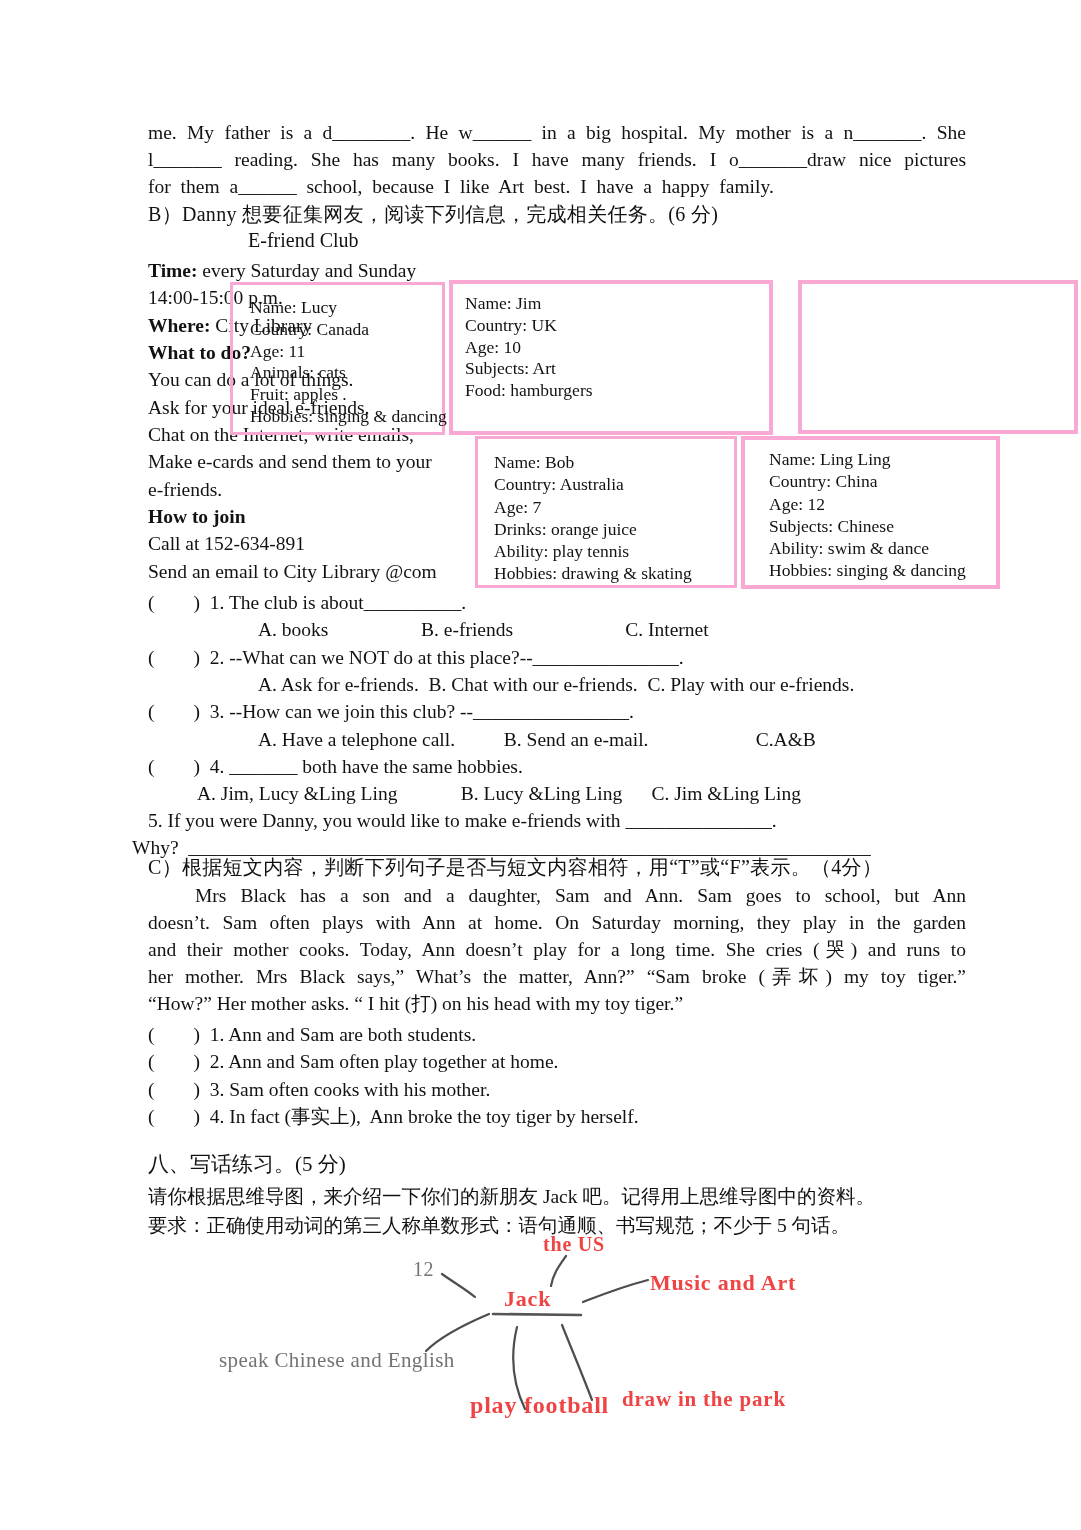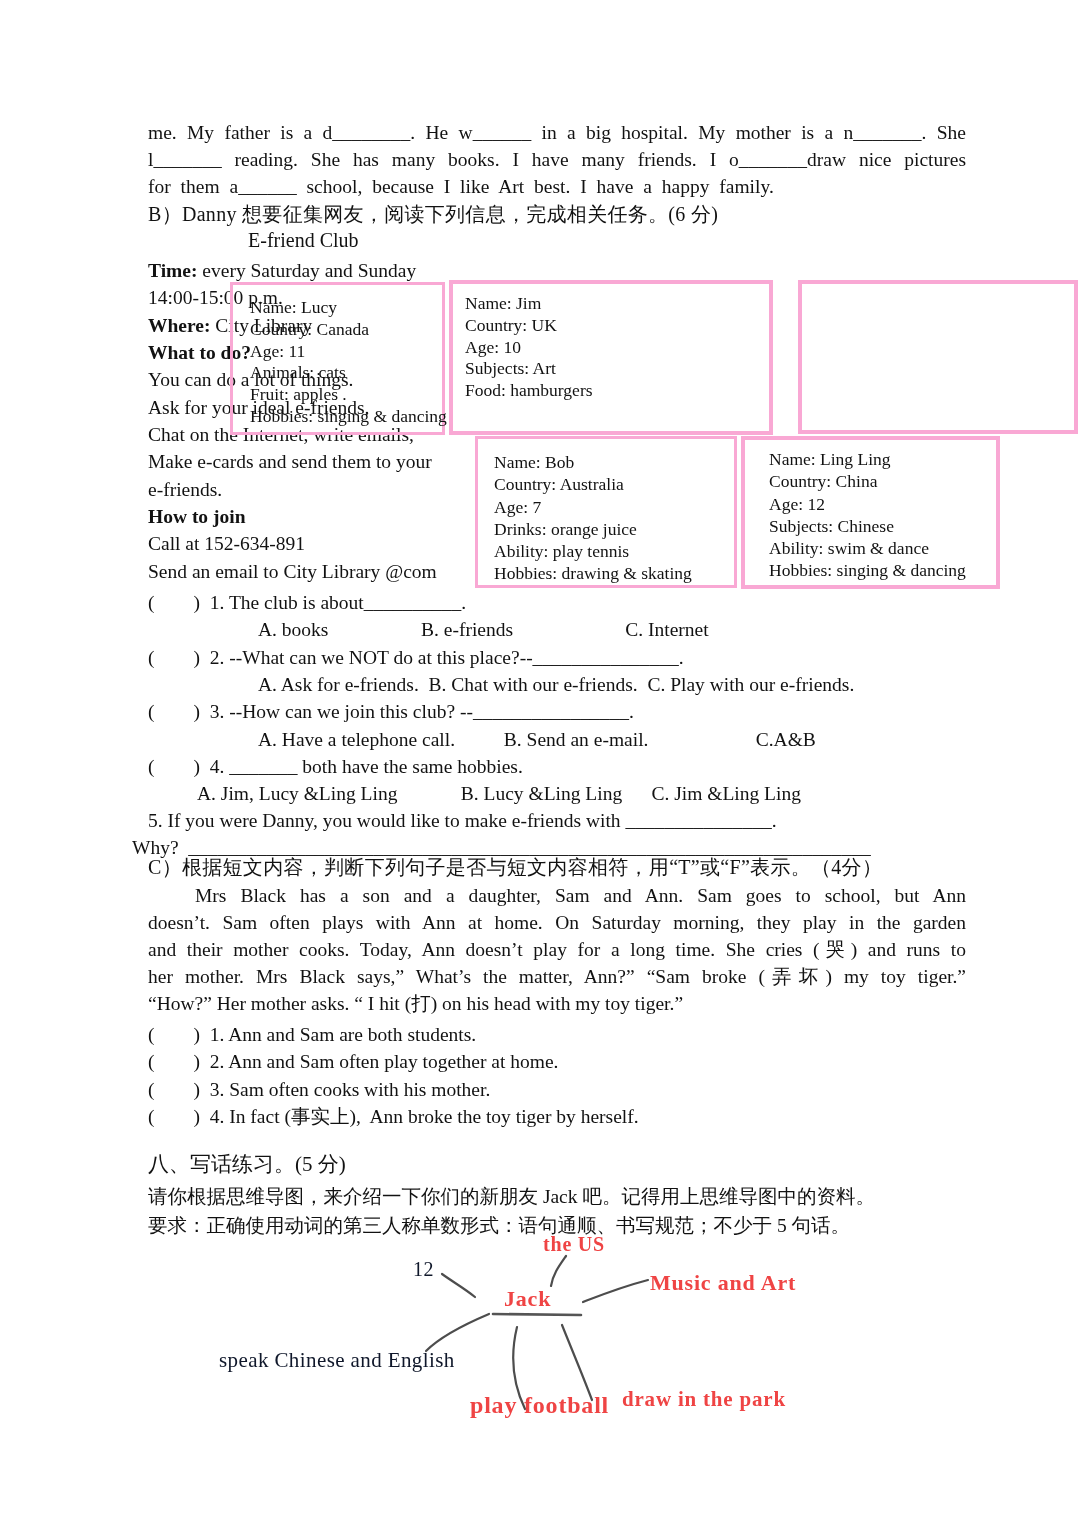--- a/index.html
+++ b/index.html
@@ -23,21 +23,21 @@
   .pbox.thick{border-width:4px;}
   .pbox .pline{font-size:17.5px; white-space:pre;}
   
   .para{white-space:normal; width:818px; font-size:19.5px;}
   .pjust{text-align:justify; text-align-last:justify;}
   .indent{text-indent:47px;}
   
   .tflist .tfline{font-size:19.5px; line-height:27.4px; white-space:pre;}
   
   .mm{color:#ef4444; letter-spacing:0.8px; font-weight:bold;}
-  .mm.light{font-weight:normal; letter-spacing:0.4px; color:#0f172a;}
+  .mm.light{font-weight:normal; letter-spacing:0.4px; color:#737373;}
   svg.overlay{position:absolute; left:0; top:0; pointer-events:none;}
 </style>
 </head>
 <body>
 
 <div class="page">
 
   <div class="abs body-txt just" style="left:148px; top:119px;">me. My father is a d________. He w______ in a big hospital. My mother is a n_______. She</div>
   <div class="abs body-txt just" style="left:148px; top:146px;">l_______ reading. She has many books. I have many friends. I o_______draw nice pictures</div>
   <div class="abs body-txt wsp" style="left:148px; top:173px;">for them a______ school, because I like Art best. I have a happy family.</div>

